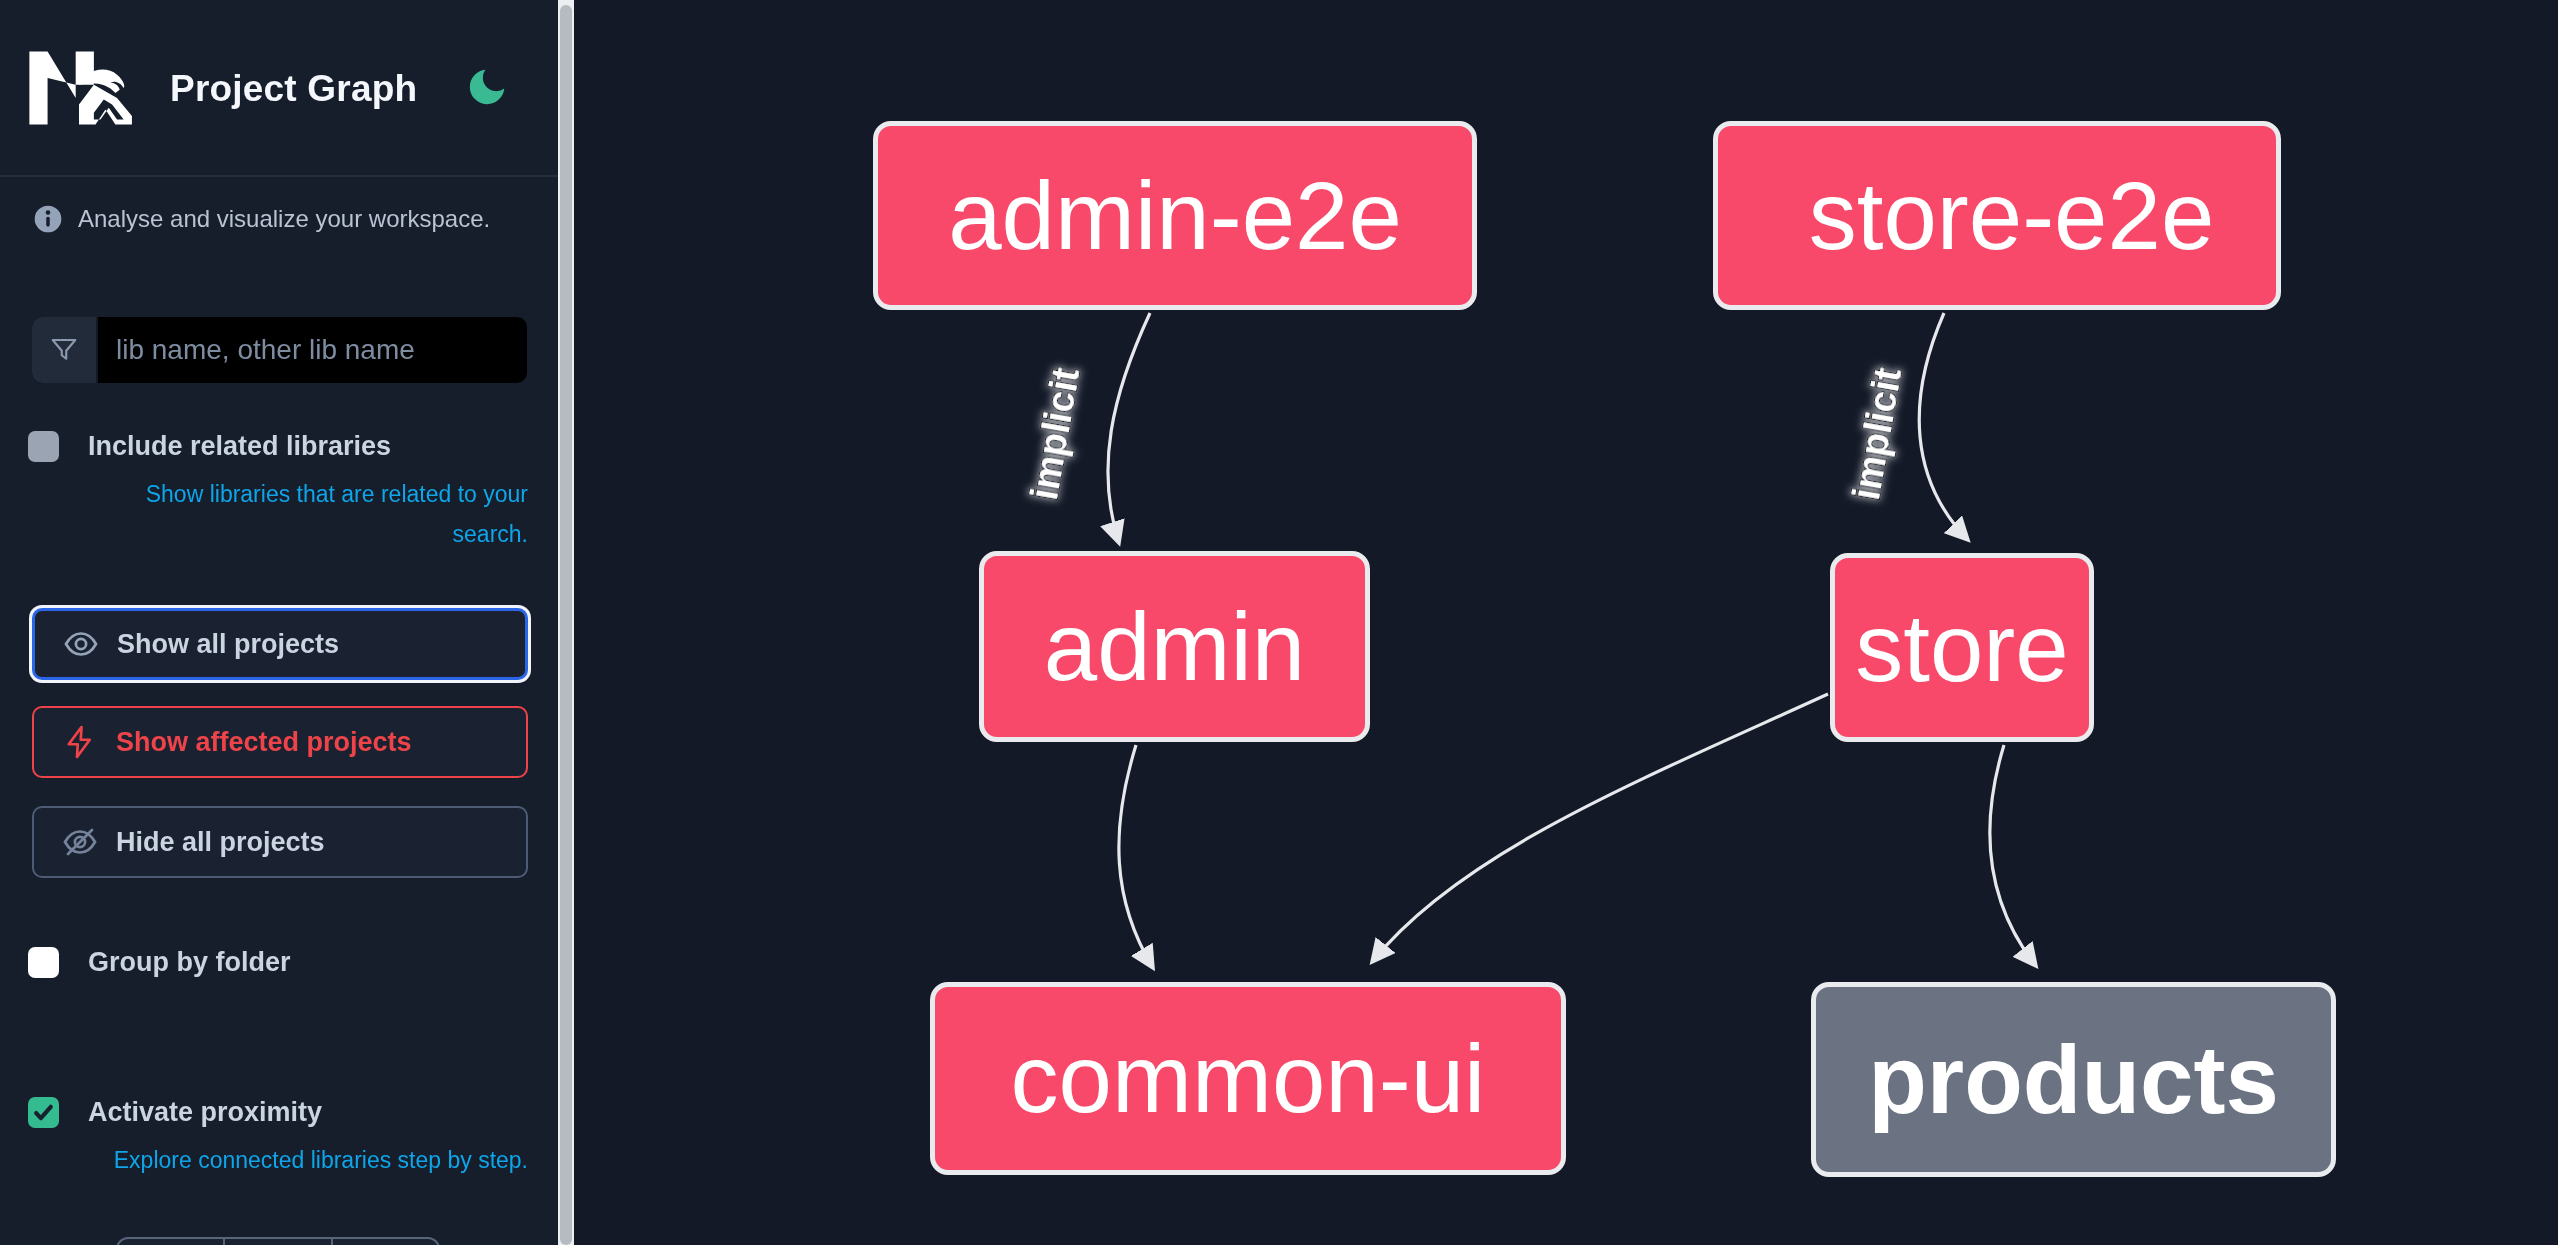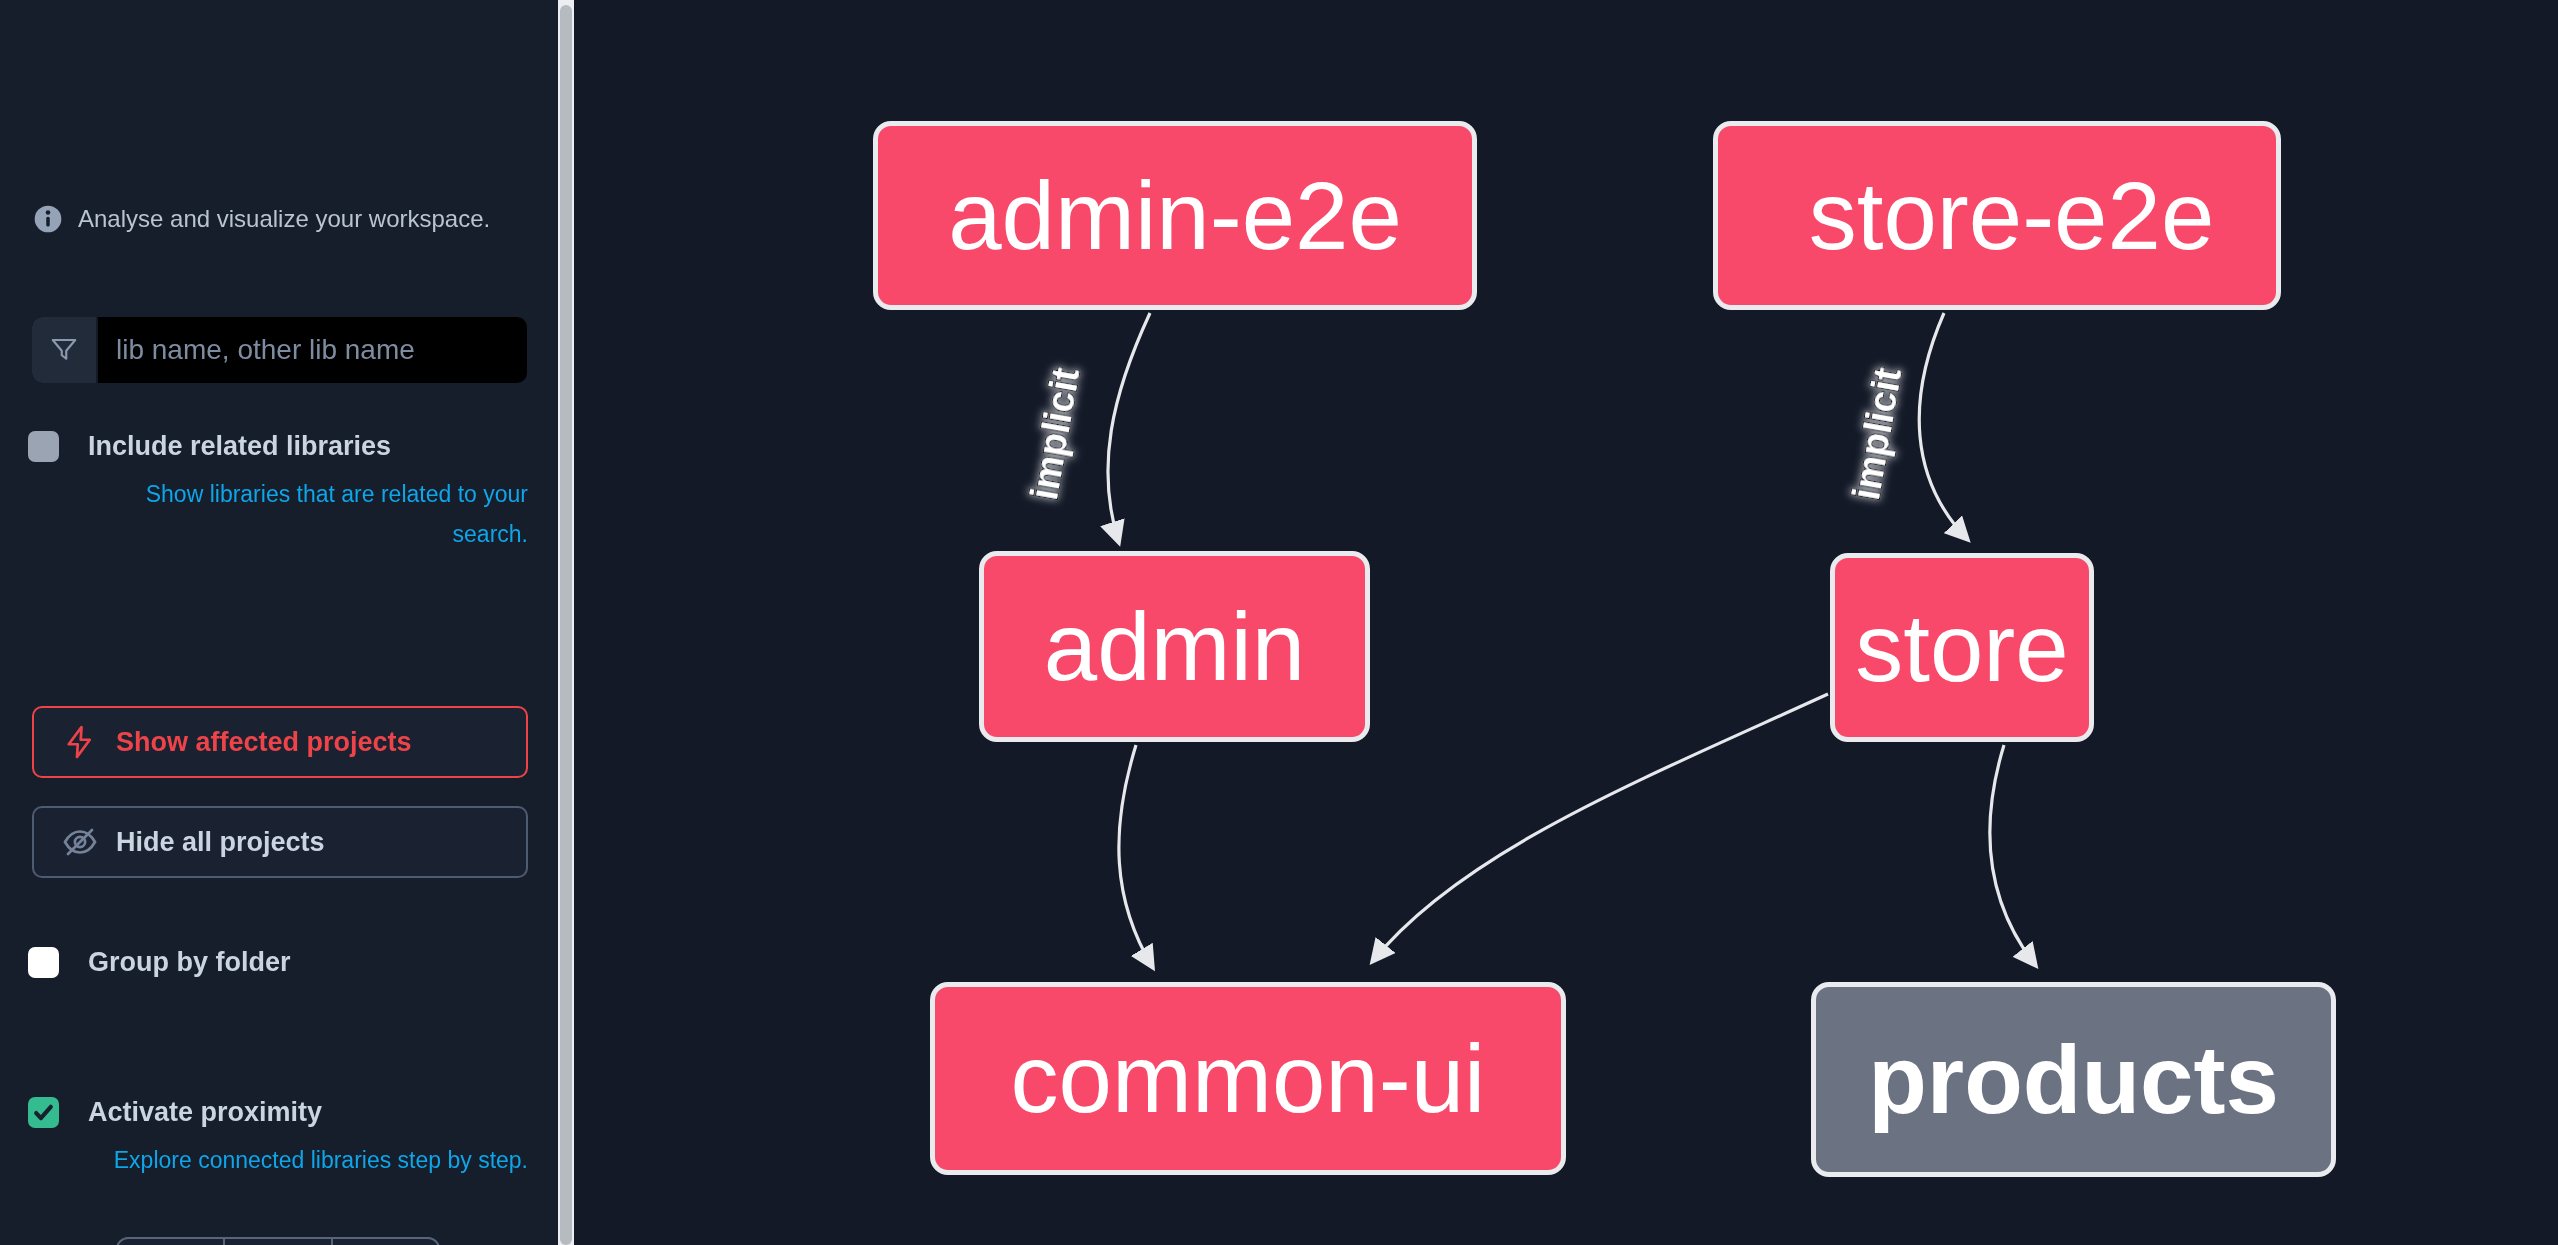--- a/index.html
+++ b/index.html
@@ -85,20 +85,38 @@
   .node--pink { background:#f8496b; }
   .node--gray { background:#6b7383;font-weight:bold; }
 </style>
 </head>
 <body>
 
 <div class="root">
 
   <aside class="sidebar">
 
+    <div class="sb-header">
+      <div class="logo">
+        <svg viewBox="0 0 64 52">
+          <g fill="#ffffff">
+            <path d="M2 48 V4 h11 l17 28 V4 h11 v20 h-11 L13 20 v28 z"></path>
+            <path d="M41 24 l-9 12 v12 h10 l6 -9 6 9 h10 v-5 l-9 -11 z M47 33 l-6 8 v4 h4 l5 -7 5 7 h4 l-7 -9 z" fill-rule="evenodd"></path>
+            <path d="M32 24 c4 -9 16 -12 23 -6 c4 3.4 5 7 4 8 c-1.6 -3 -5 -4.6 -8 -3.4 c3 0.2 5 2 5.6 4.4 l-2.6 2 c-5 -6 -14 -7 -22 -5 z"></path>
+          </g>
+        </svg>
+      </div>
+      <div class="app-title">Project Graph</div>
+      <button class="theme-toggle">
+        <svg viewBox="0 0 24 24">
+          <path fill="#39ba92" d="M21 12.79A9 9 0 1 1 11.21 3a7 7 0 0 0 9.79 9.79z"></path>
+        </svg>
+      </button>
+      <div class="sb-divider"></div>
+    </div>
 
     <div class="info-row">
       <svg viewBox="0 0 24 24">
         <circle cx="12" cy="12" r="10" fill="#94a3b8"></circle>
         <circle cx="12" cy="7.2" r="1.7" fill="#161d2b"></circle>
         <rect x="10.7" y="10.3" width="2.6" height="7.4" rx="1.2" fill="#161d2b"></rect>
       </svg>
       <span class="info-text">Analyse and visualize your workspace.</span>
     </div>
 
@@ -112,20 +130,27 @@
     </div>
 
     <div class="toggle-block" style="top:431px;">
       <div class="toggle-row">
         <span class="cb cb-gray"></span>
         <span class="toggle-label">Include related libraries</span>
       </div>
       <div class="toggle-desc">Show libraries that are related to your search.</div>
     </div>
 
+    <button class="action-btn btn-focused" style="top:608px;">
+      <svg viewBox="0 0 24 24" fill="none" stroke="#94a3b8" stroke-width="1.8">
+        <path d="M2 12 c2.6-4.6 6-7 10-7 s7.4 2.4 10 7 c-2.6 4.6 -6 7 -10 7 s-7.4-2.4 -10-7 z"></path>
+        <circle cx="12" cy="12" r="3.4"></circle>
+      </svg>
+      <span>Show all projects</span>
+    </button>
 
     <button class="action-btn btn-danger" style="top:706px;">
       <svg viewBox="0 0 24 24" fill="none" stroke="#ee4349" stroke-width="1.8" stroke-linejoin="round">
         <path d="M13 2 L4.5 13.5 h6 L10 22 l8.5 -11.5 h-6 z"></path>
       </svg>
       <span>Show affected projects</span>
     </button>
 
     <button class="action-btn btn-neutral" style="top:806px;">
       <svg viewBox="0 0 24 24" fill="none" stroke="#75839a" stroke-width="1.8">

